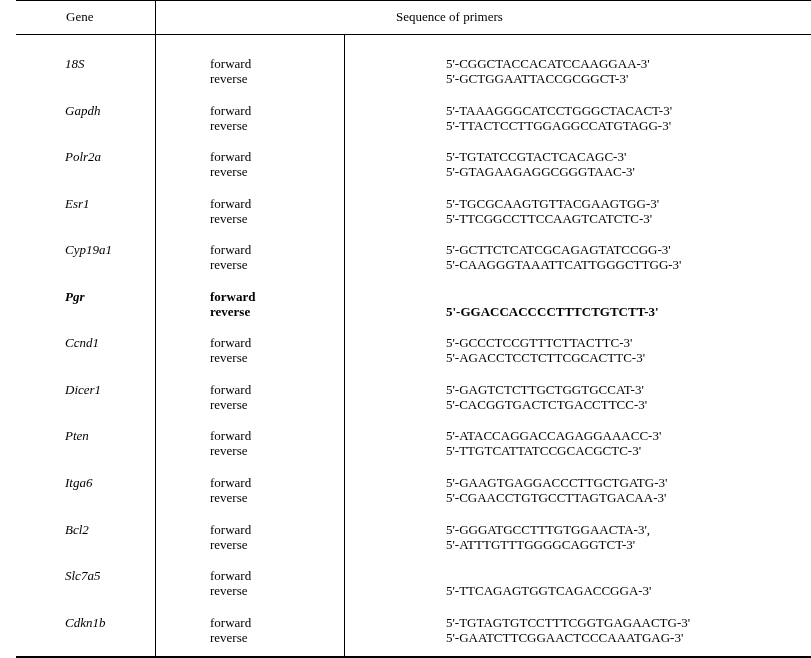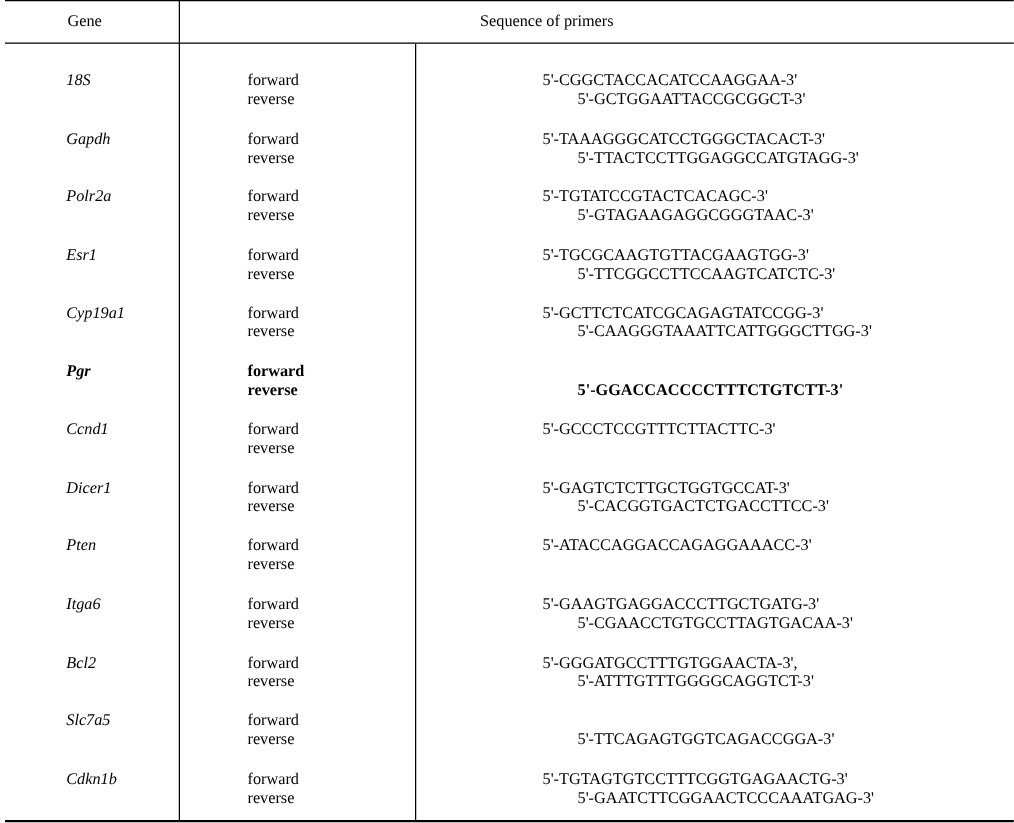--- a/index.html
+++ b/index.html
@@ -11,21 +11,21 @@
       width: 811px;
       height: 658px;
       overflow: hidden;
       font-family: "Liberation Serif", "DejaVu Serif", serif;
       color: #000000;
       font-size: 13px;
       position: relative;
     }
     .table {
       position: absolute;
-      left: 4px;
+      left: 16px;
       top: 0;
       width: 741px;
       height: 658px;
     }
     .rule {
       position: absolute;
       left: 0;
       width: 811px;
       background: #000;
     }
@@ -69,21 +69,21 @@
     }
     .dir-f { top: 0; text-align: center; }
     .dir-r { top: 15px; }
     .seq {
       position: absolute;
       left: 430px;
       line-height: 15px;
       white-space: nowrap;
     }
     .seq-f { top: 0; }
-    .seq-r { top: 15px; margin-left: 28px; }
+    .seq-r { top: 15px; }
   </style>
 </head>
 <body>
 
 <div class="table">
   <div class="rule rule-top"></div>
   <div class="rule rule-head"></div>
   <div class="rule rule-bottom"></div>
   <div class="vline vline-1"></div>
   <div class="vline vline-2"></div>
@@ -137,35 +137,37 @@
     <span class="dir dir-f">forward</span>
     <span class="dir dir-r">reverse</span>
     <span class="seq seq-r">5'-GGACCACCCCTTTCTGTCTT-3'</span>
   </div>
 
   <div class="row" style="top: 335.3px;">
     <span class="gene">Ccnd1</span>
     <span class="dir dir-f">forward</span>
     <span class="dir dir-r">reverse</span>
     <span class="seq seq-f">5'-GCCCTCCGTTTCTTACTTC-3'</span>
+    <span class="seq seq-r">5'-AGACCTCCTCTTCGCACTTC-3'</span>
   </div>
 
   <div class="row" style="top: 381.85px;">
     <span class="gene">Dicer1</span>
     <span class="dir dir-f">forward</span>
     <span class="dir dir-r">reverse</span>
     <span class="seq seq-f">5'-GAGTCTCTTGCTGGTGCCAT-3'</span>
     <span class="seq seq-r">5'-CACGGTGACTCTGACCTTCC-3'</span>
   </div>
 
   <div class="row" style="top: 428.4px;">
     <span class="gene">Pten</span>
     <span class="dir dir-f">forward</span>
     <span class="dir dir-r">reverse</span>
     <span class="seq seq-f">5'-ATACCAGGACCAGAGGAAACC-3'</span>
+    <span class="seq seq-r">5'-TTGTCATTATCCGCACGCTC-3'</span>
   </div>
 
   <div class="row" style="top: 474.95px; padding-left: 36px;">
     <span class="gene">Itga6</span>
     <span class="dir dir-f">forward</span>
     <span class="dir dir-r">reverse</span>
     <span class="seq seq-f">5'-GAAGTGAGGACCCTTGCTGATG-3'</span>
     <span class="seq seq-r">5'-CGAACCTGTGCCTTAGTGACAA-3'</span>
   </div>
 

